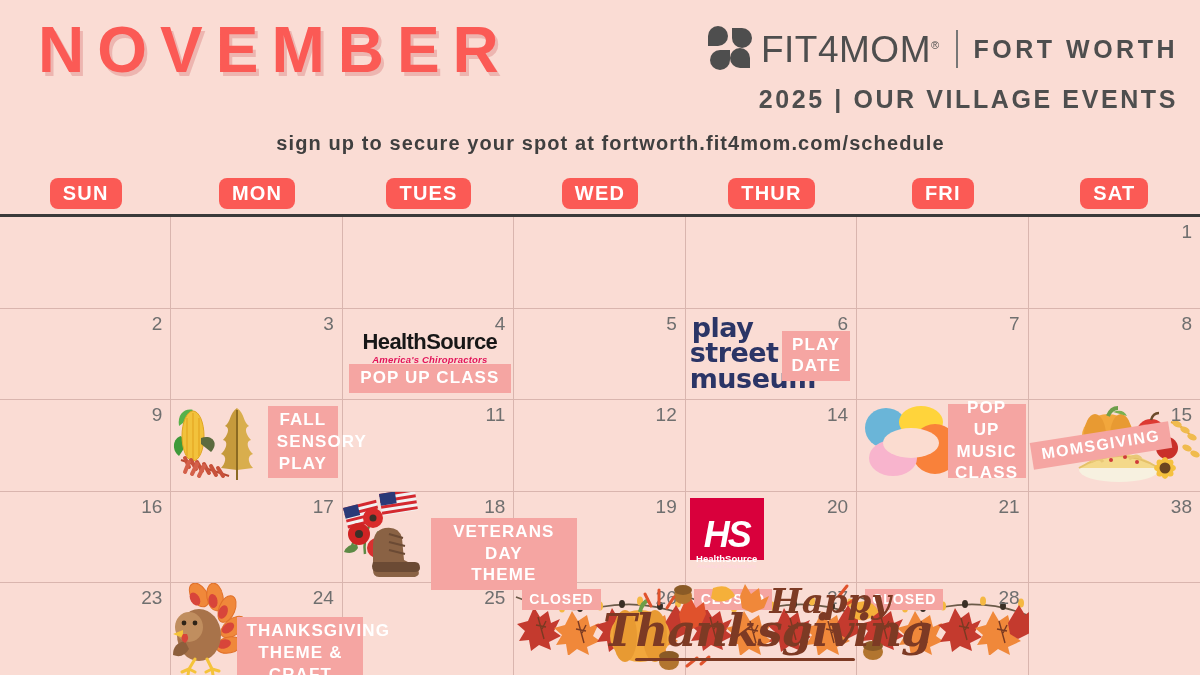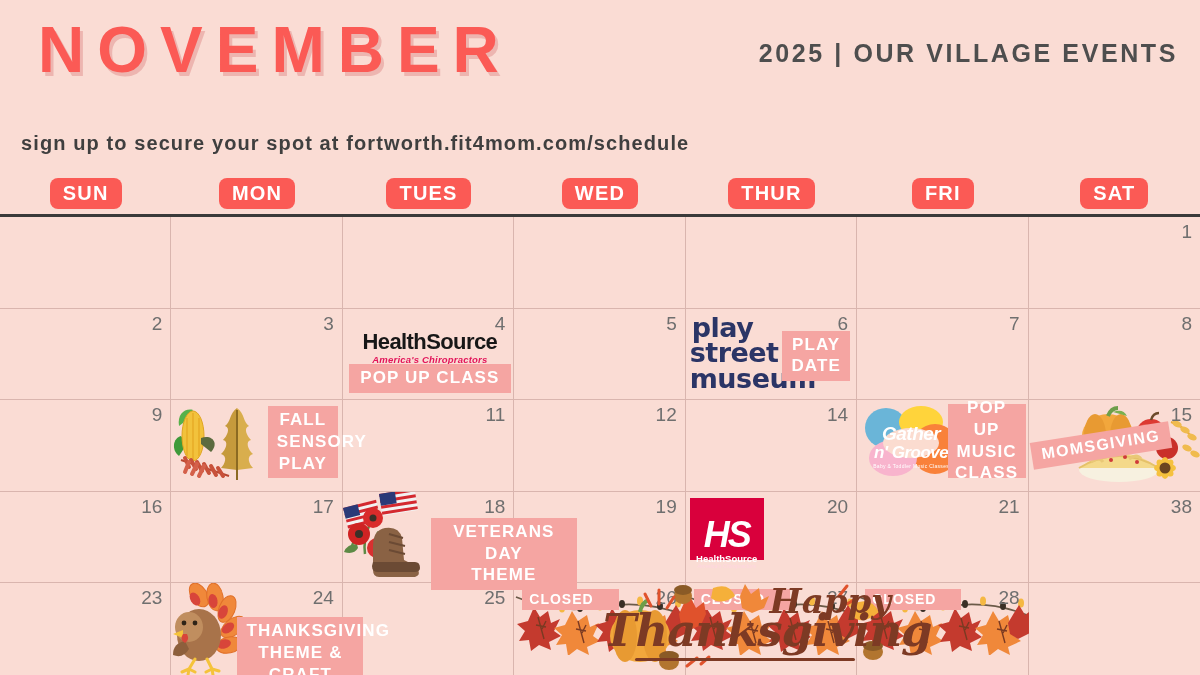--- a/index.html
+++ b/index.html
@@ -81,20 +81,21 @@
     margin-top: 13px;
     font-size: 25px;
     font-weight: bold;
     letter-spacing: 2.6px;
     color: #4e4e4e;
     text-align: right;
   }
   .hdr-signup {
     position: absolute;
     left: 0; right: 0; top: 132px;
+    text-align: center;
     font-size: 20px;
     font-weight: bold;
     letter-spacing: 1.1px;
     color: #3f3f3f;
     padding-left: 0px;
     margin-left: 21px;
   }
 
   
   .dow-row {
@@ -270,21 +271,21 @@
 
   
   .closed-badge {
     position: absolute;
     left: 8px; top: 6px;
     background: #f5a5a2;
     color: #ffffff;
     font-size: 14px;
     font-weight: bold;
     letter-spacing: 1px;
-    padding: 2px 25px 3px 7px;
+    padding: 2px 7px 3px 7px;
     z-index: 9;
   }
 
   
   .ht-wrap {
     position: absolute;
     left: 595px; top: 582px;
     width: 300px; height: 90px;
     z-index: 12;
   }
@@ -321,20 +322,31 @@
   svg { display: block; }
 </style>
 </head>
 <body>
 
 <div id="page">
 
   <div class="hdr-month">NOVEMBER</div>
 
   <div class="hdr-right">
+    <div class="brandrow">
+      <div class="logo-mark">
+        <span class="lp1"></span>
+          <span class="lp2"></span>
+          <span class="lp3"></span>
+          <span class="lp4"></span>
+      </div>
+      <div class="brandname"><span>FIT4MOM</span><sup>®</sup></div>
+      <div class="brand-divider"></div>
+      <div class="brandloc">FORT WORTH</div>
+    </div>
     <div class="hdr-sub2">2025 | OUR VILLAGE EVENTS</div>
   </div>
 
   <div class="hdr-signup">sign up to secure your spot at fortworth.fit4mom.com/schedule</div>
 
   <div class="dow-row">
     <div class="dow-cell">
         <div class="dow-pill">SUN</div>
       </div>
     <div class="dow-cell">
@@ -445,25 +457,20 @@
       <div class="daynum">14</div>
     </div>
     <div class="cell">
       <div class="daynum">14</div>
       <div class="gng">
         <div class="blob b-blue"></div>
         <div class="blob b-yellow"></div>
         <div class="blob b-orange"></div>
         <div class="blob b-pink"></div>
         <div class="blob b-cream"></div>
-        <div class="gtext">
-          <div class="g1">Gather</div>
-          <div class="g2">n' Groove</div>
-          <div class="g3">Baby &amp; Toddler Music Classes</div>
-        </div>
       </div>
       <div class="chip" style="right:2px; top:4px; width:78px; height:74px; display:flex; align-items:center; justify-content:center;">POP UP
 MUSIC
 CLASS</div>
     </div>
     <div class="cell">
       <div class="daynum">15</div>
       <div class="art" style="left:24px; top:4px; width:150px; height:82px;">
         <svg width="150" height="82" viewBox="0 0 150 82">
           <g>

